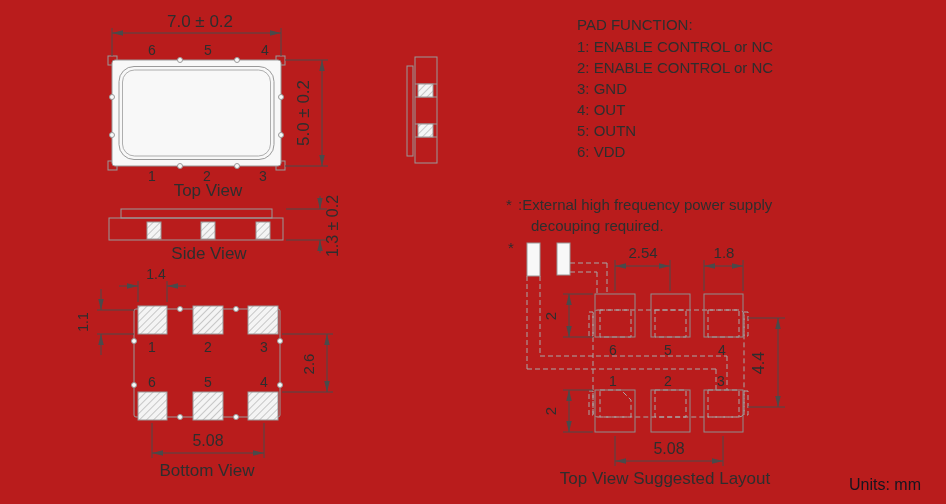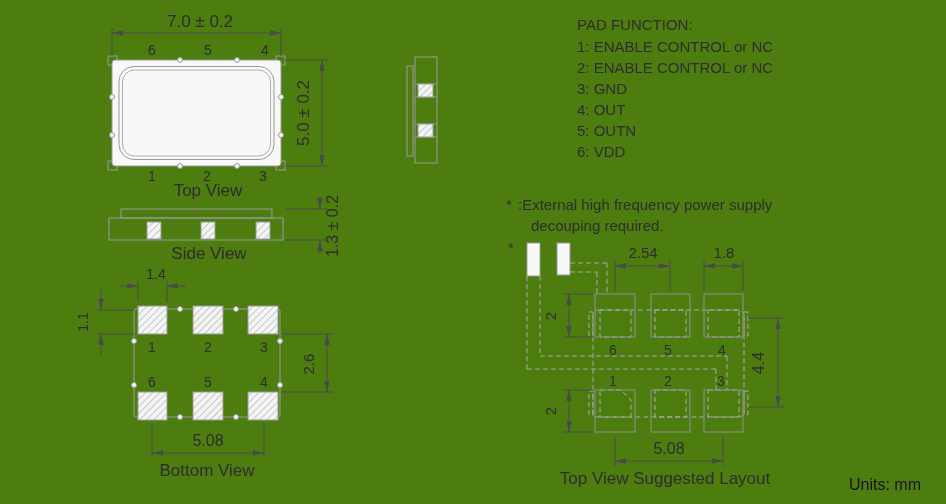--- a/index.html
+++ b/index.html
@@ -1,16 +1,16 @@
 <!DOCTYPE html>
 <html><head>
 <meta charset="utf-8">
 <style>
   html,body{margin:0;padding:0;background:#f8f8f8;}
-  .page{position:relative;width:946px;height:504px;background:#4d7c0f;overflow:hidden;
+  .page{position:relative;width:946px;height:504px;background:#b91c1c;overflow:hidden;
         font-family:"Liberation Sans", sans-serif;}
   svg{display:block}
   svg text{font-family:"Liberation Sans", sans-serif;fill:#2e2e2e;}
   .dimtxt{font-size:17px;}
   .dimtxt-s{font-size:15px;}
   .pin{font-size:14px;}
   .viewlbl{font-size:17px;}
   .fn{font-size:15px;}
   .units{font-size:16px;fill:#15151f;}
 </style>

